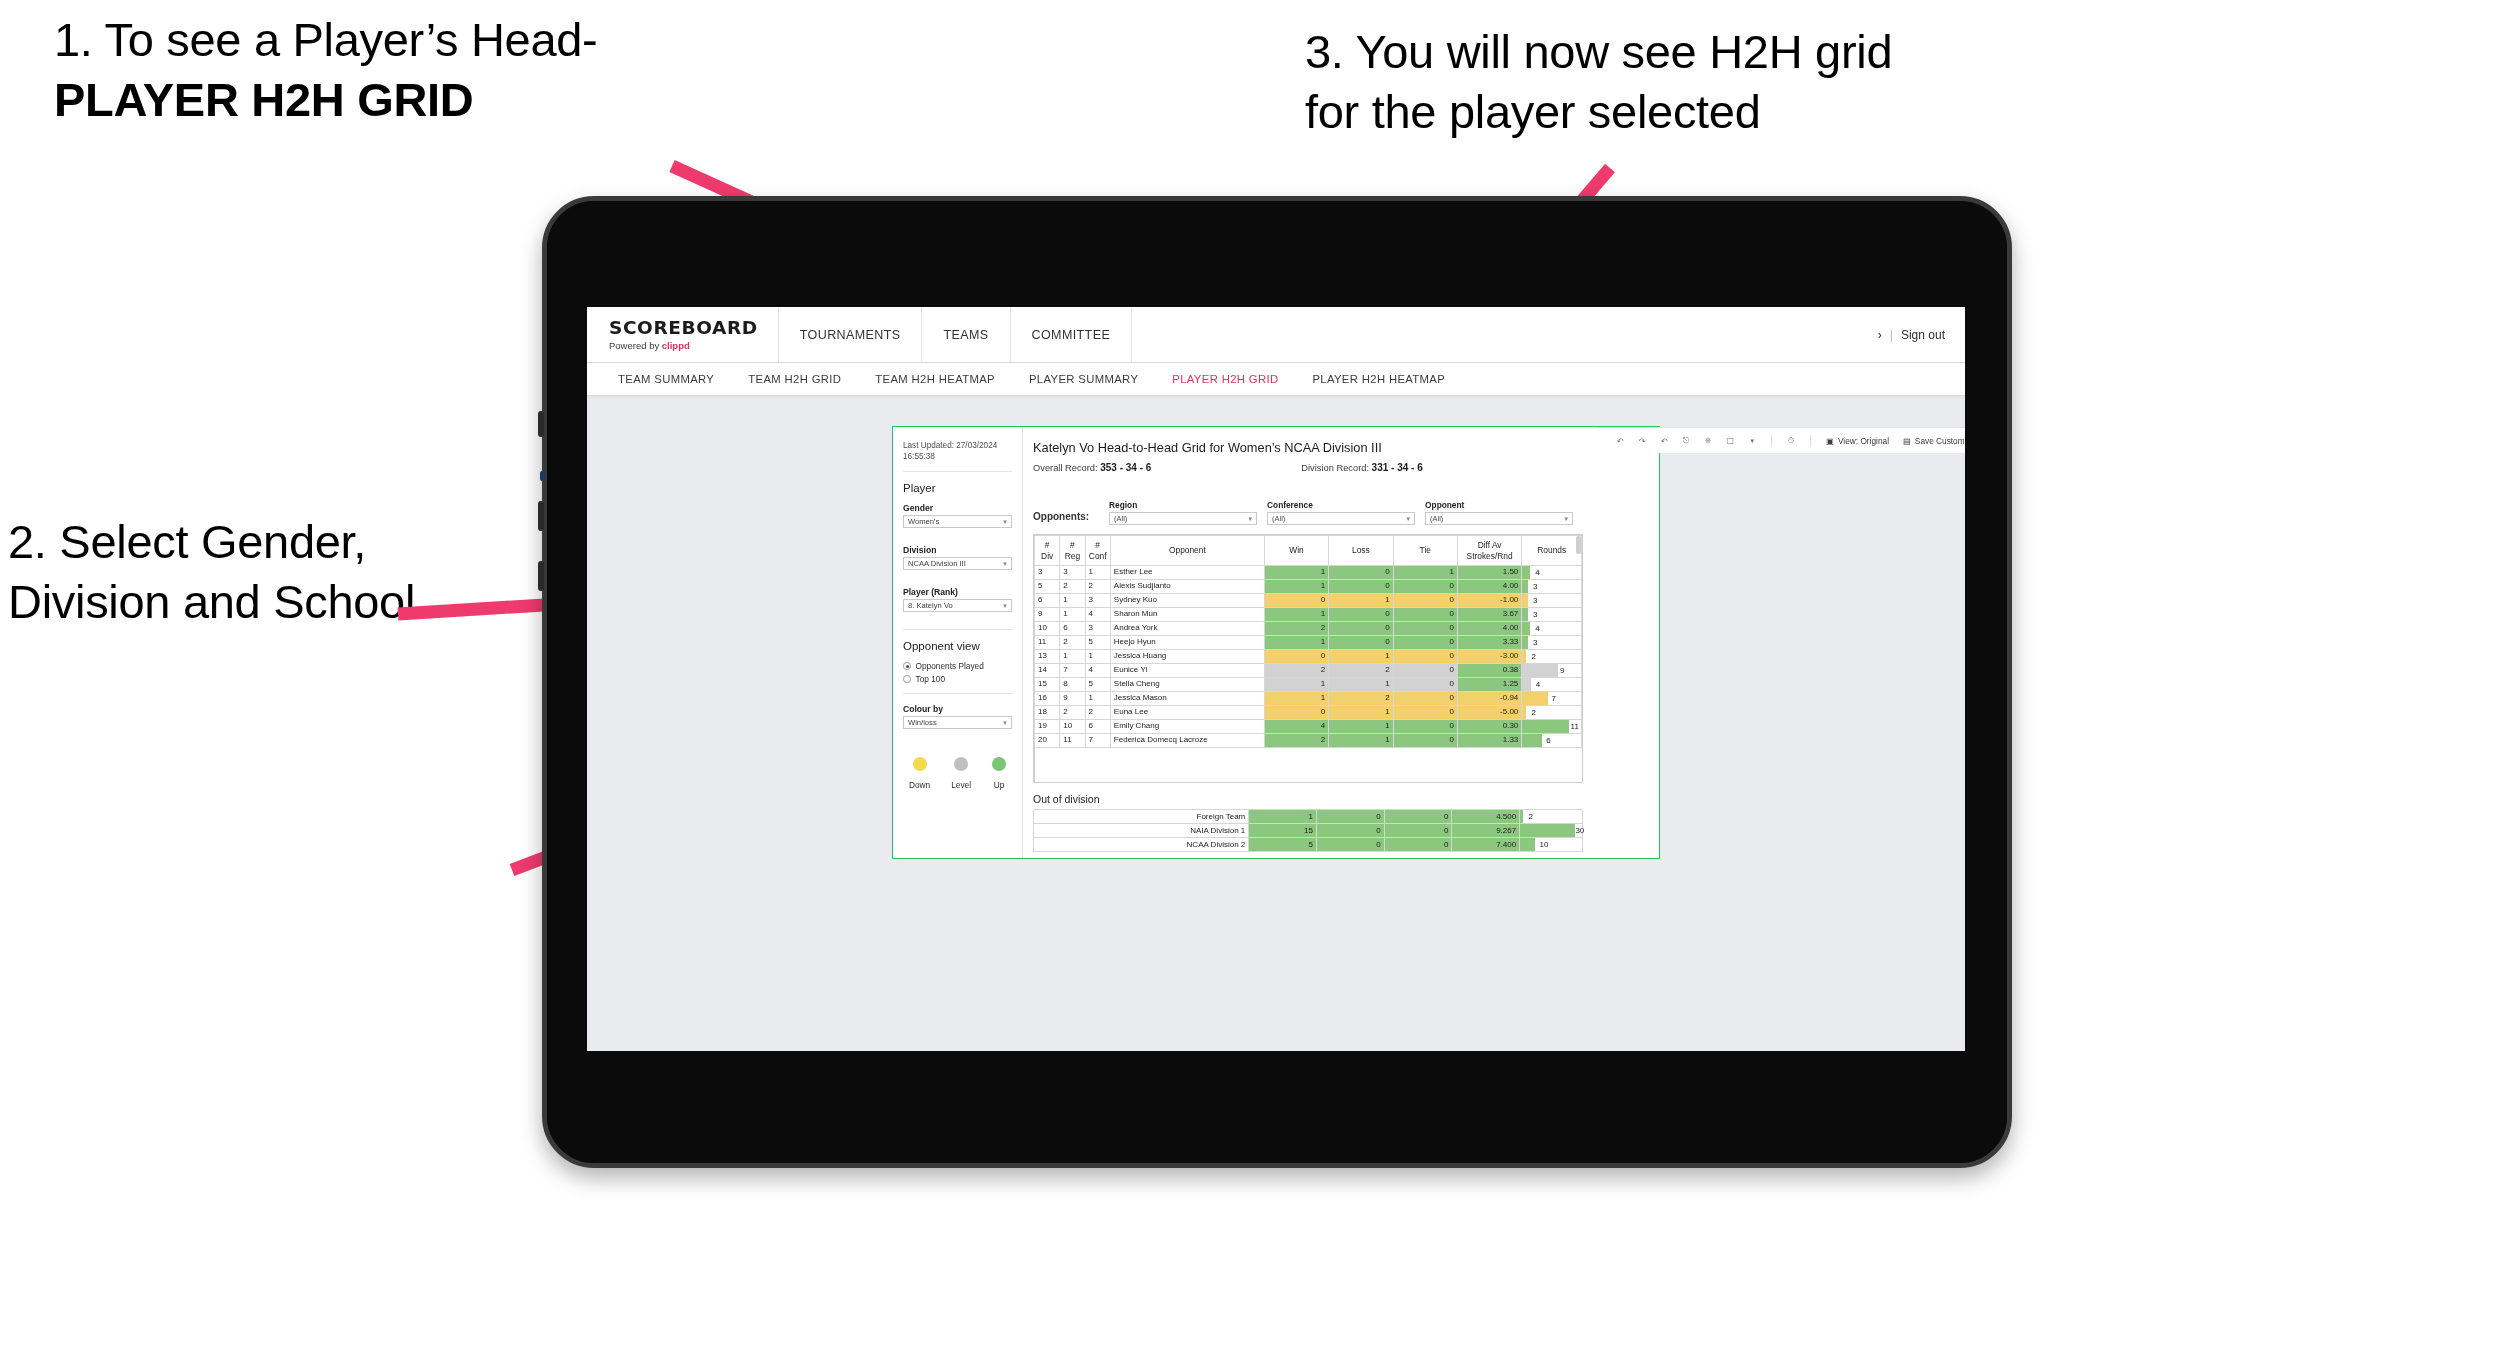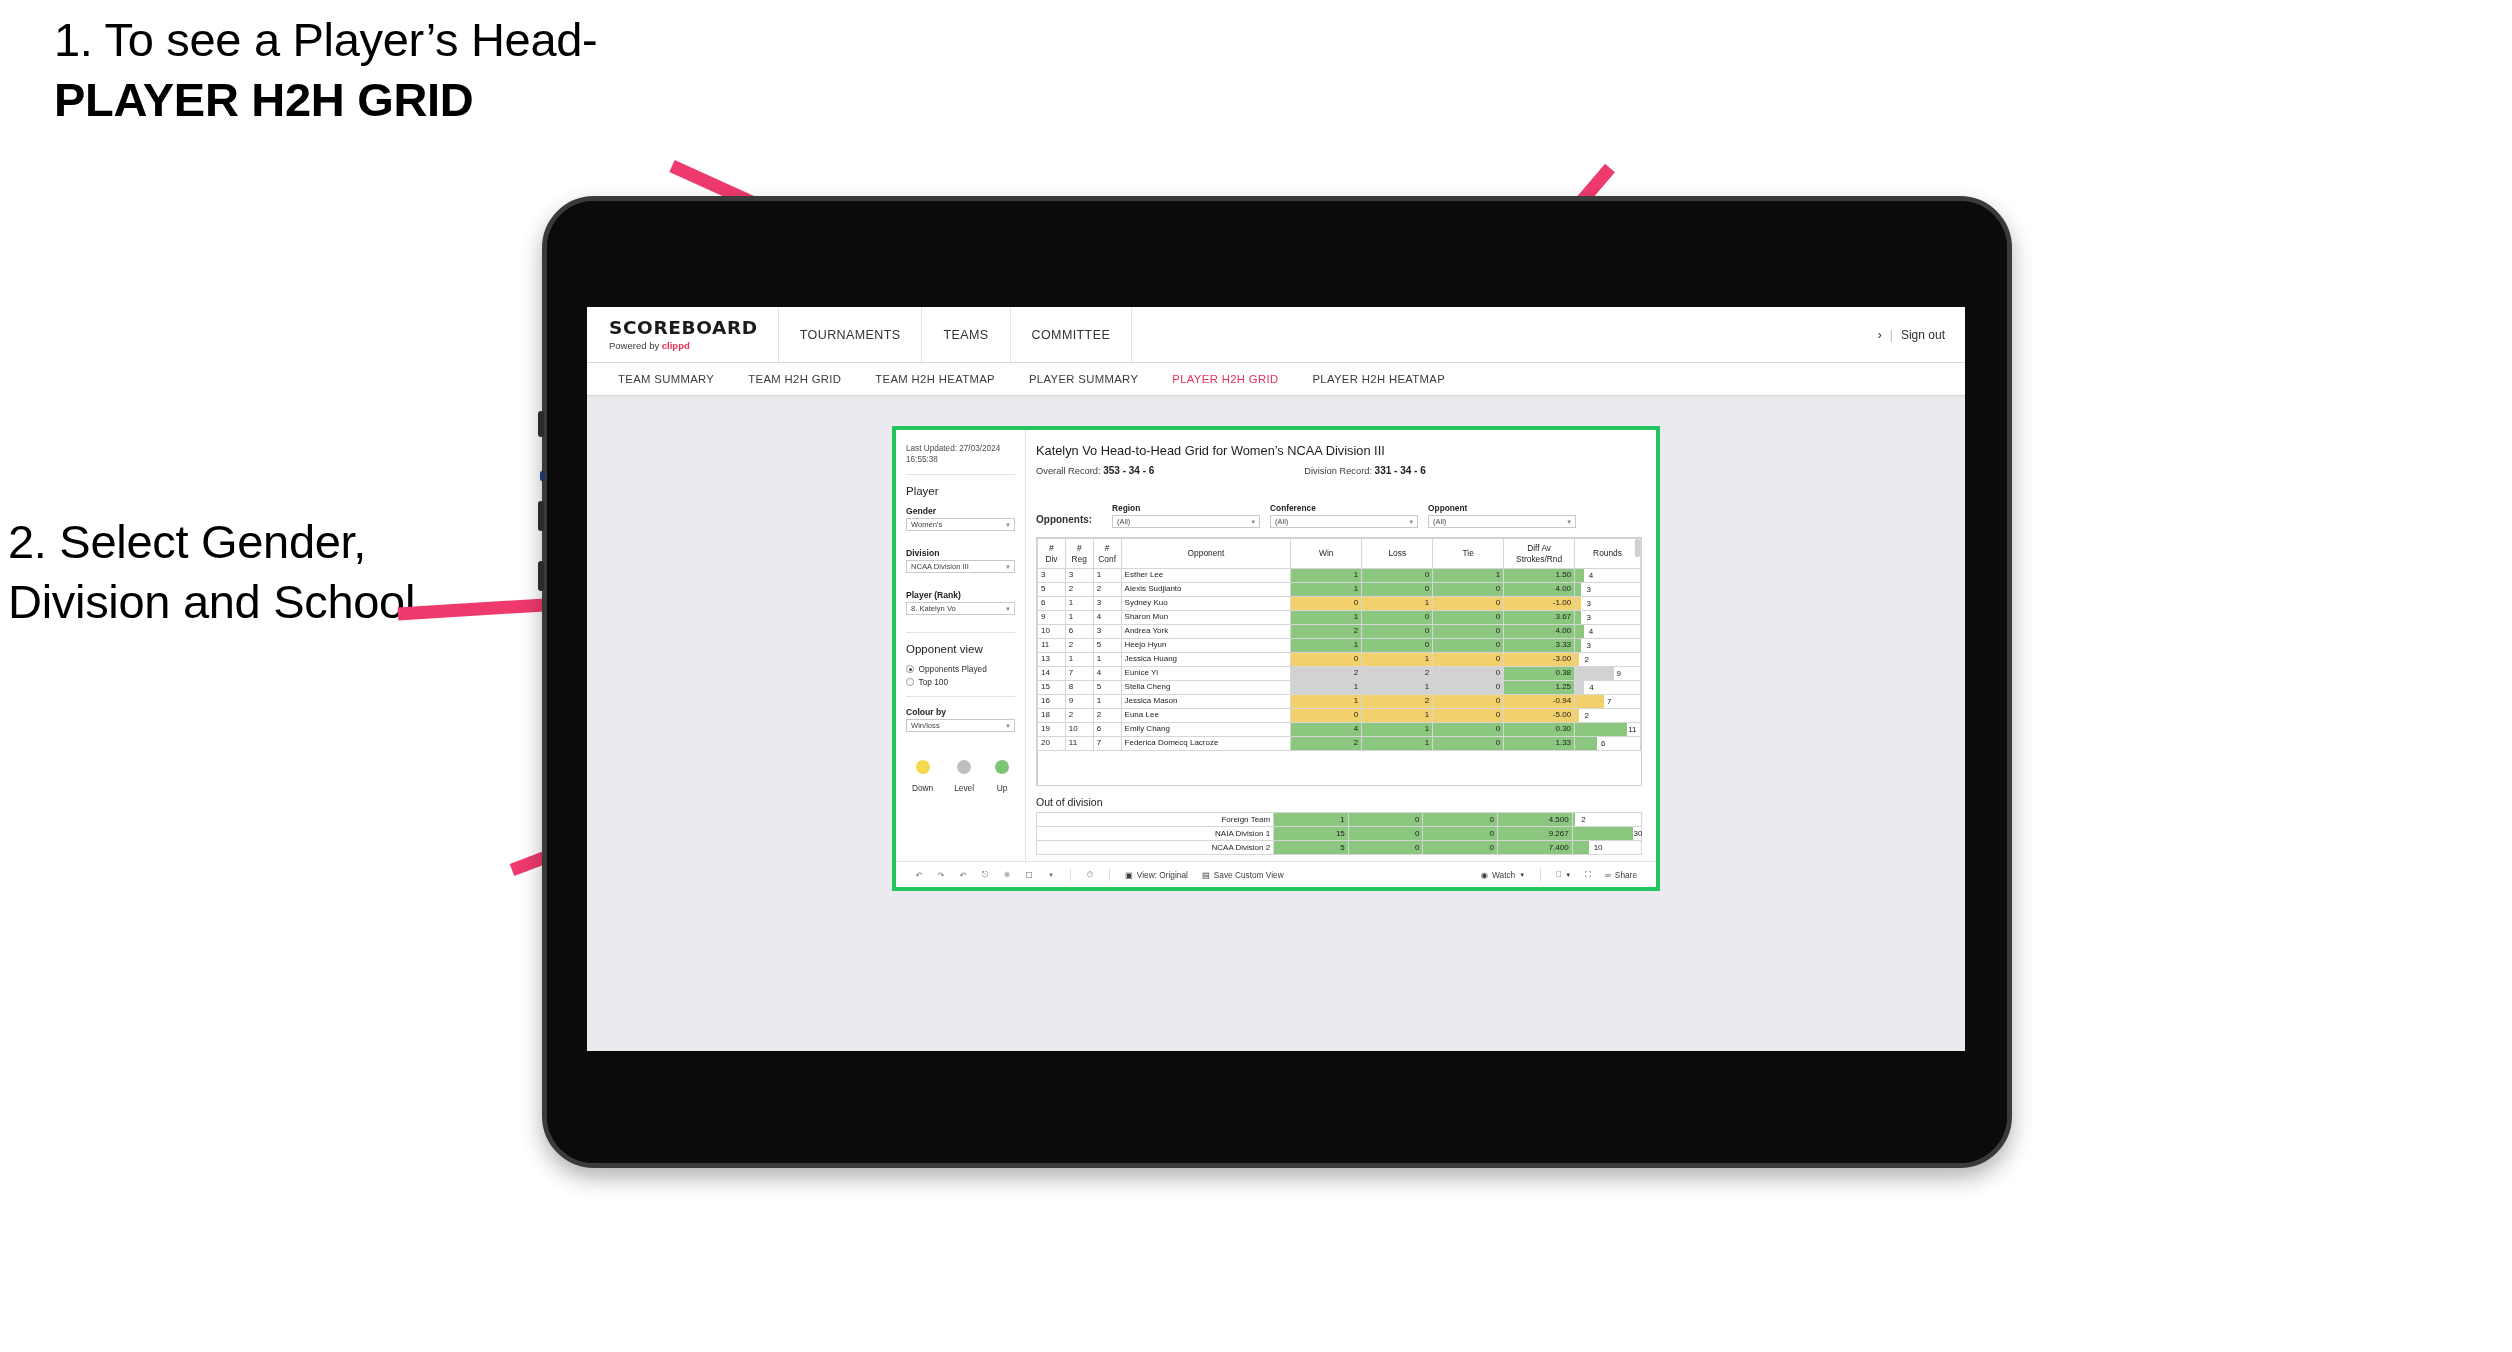--- a/index.html
+++ b/index.html
@@ -98,23 +98,23 @@
   }
   .tab { font-size: 11.3px; color: #3b3b3b; padding: 0 17px; letter-spacing: 0.35px; white-space: nowrap; }
   .tab.active { color: #e8305a; }
 
   
   .canvas { padding: 30px 0 0 0; }
   .viz {
     margin: 0 auto;
     width: 768px;
     background: #fff;
-    border: 4px solid #22c55e;
+    border: 1px solid #22c55e;
     display: flex;
-    flex-direction: column;
+    flex-direction: row;
   }
   .viz-body { display: flex; }
 
   
   .side {
     width: 130px; flex: 0 0 130px;
     padding: 13px 10px 10px 10px;
     border-right: 1px solid #e3e3e3;
     background: #fff;
   }
@@ -207,20 +207,24 @@
 </head>
 <body>
 
 <div class="stage">
 
   <div class="anno anno-1">
     <div>1. To see a Player’s Head-</div>
     <div class="bold">PLAYER H2H GRID</div>
   </div>
 
+  <div class="anno anno-2">
+    <div>3. You will now see H2H grid</div>
+    <div>for the player selected</div>
+  </div>
 
   <div class="anno anno-3">2. Select Gender, Division and School</div>
 
   <svg class="arrow-svg" viewBox="0 0 2512 1352">
     <defs>
       <marker id="ah" markerWidth="6" markerHeight="6" refX="3.1" refY="3" orient="auto">
         <path d="M0,0 L6,3 L0,6 z" fill="#ef3a6e"></path>
       </marker>
     </defs>
 

